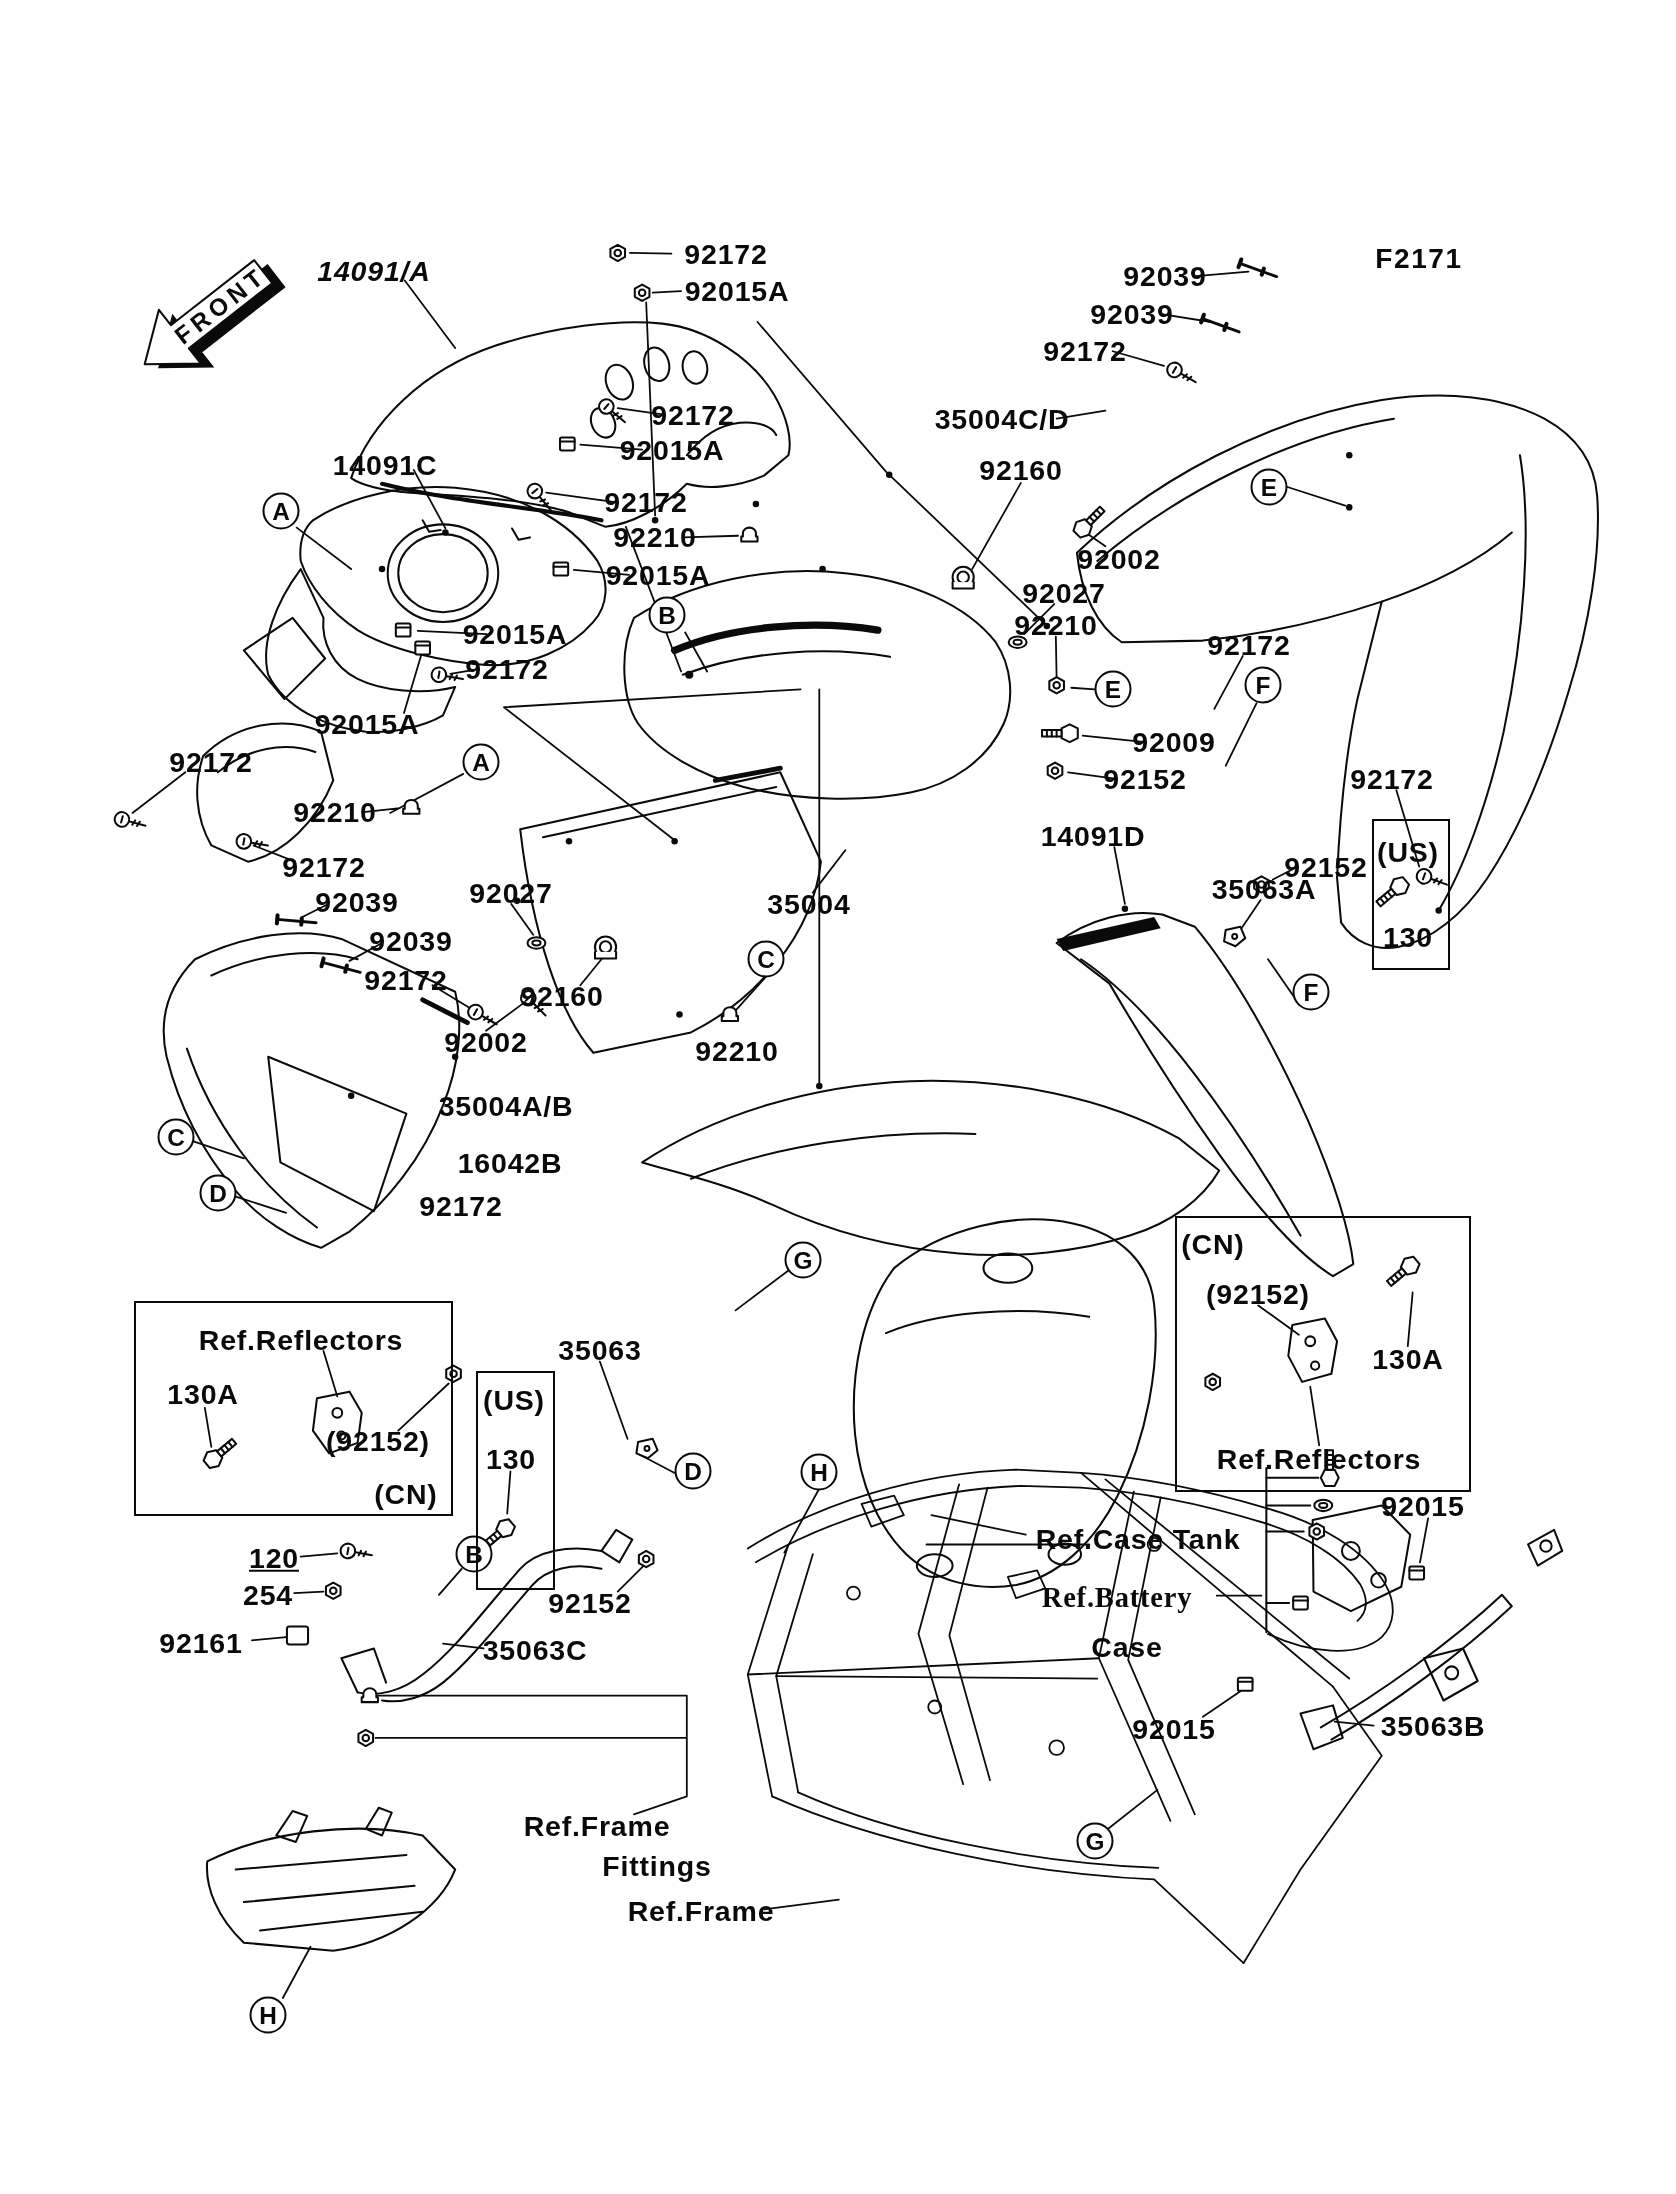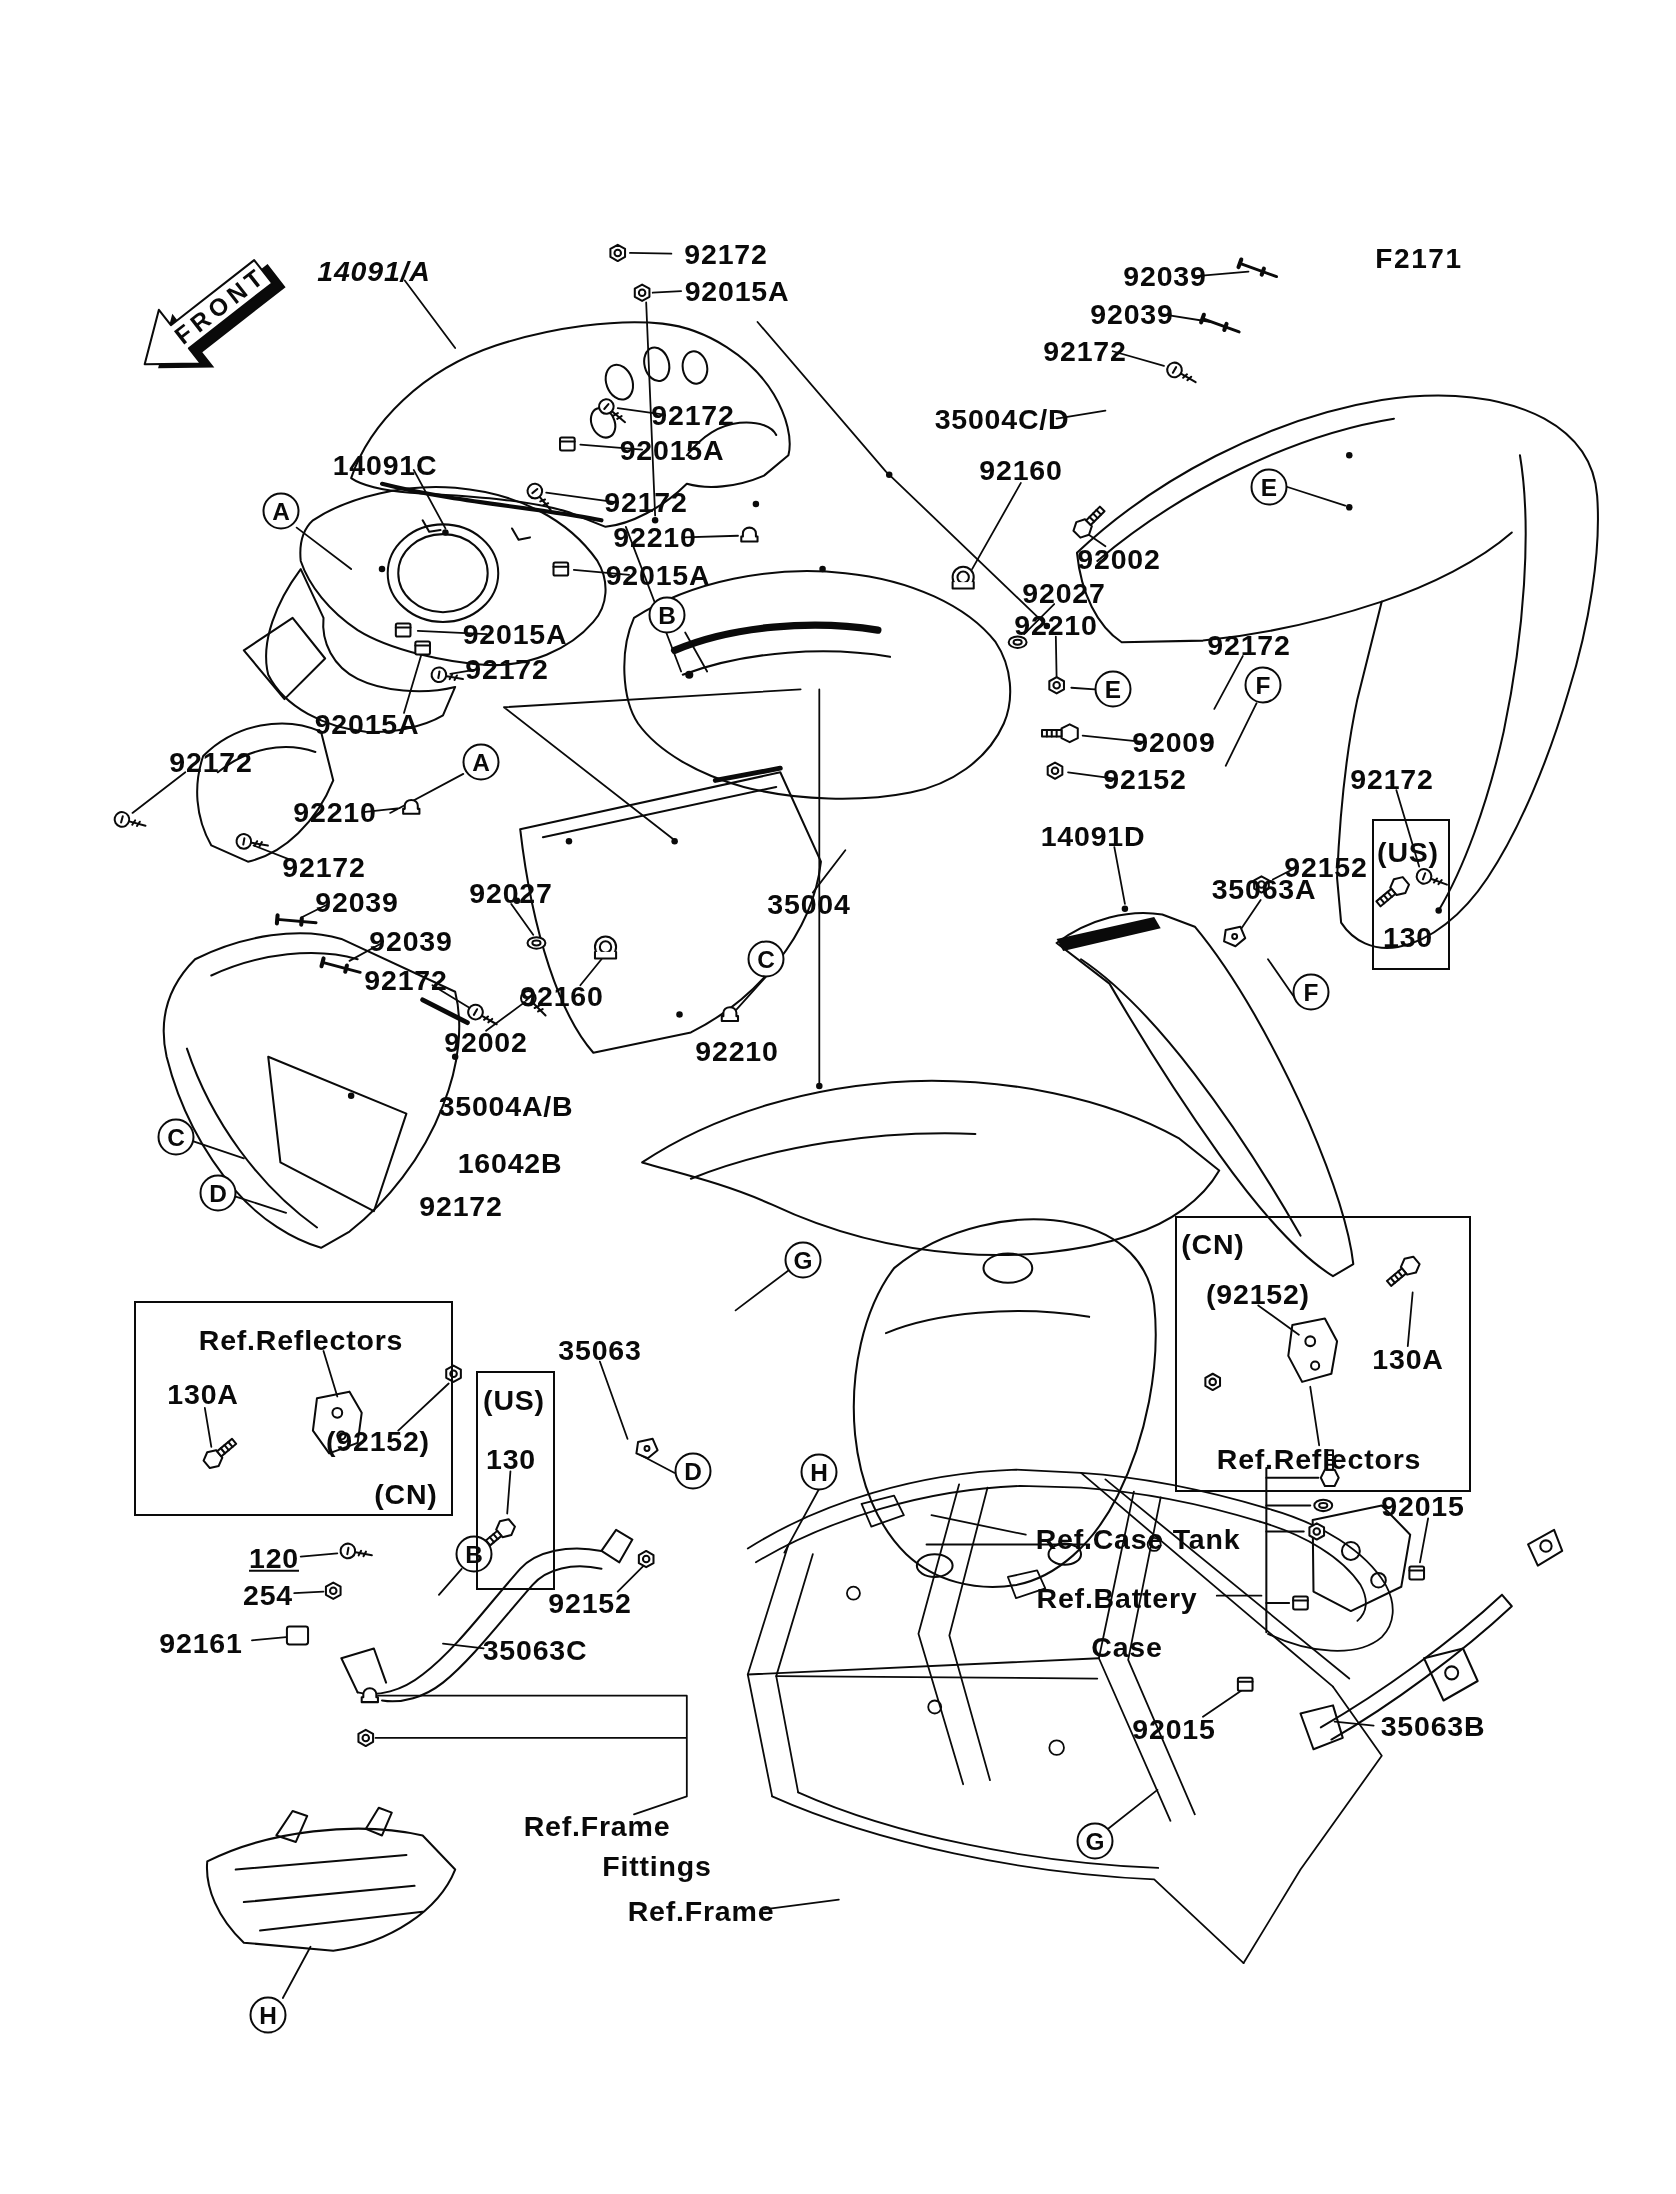--- a/index.html
+++ b/index.html
@@ -529,21 +529,21 @@
       <div class="lbl" style="left: 406px; top: 1494px;">(CN)</div>
       <div class="lbl" style="left: 514px; top: 1400px;">(US)</div>
       <div class="lbl" style="left: 511px; top: 1459px;">130</div>
       <div class="lbl" style="left: 1408px; top: 852px;">(US)</div>
       <div class="lbl" style="left: 1408px; top: 937px;">130</div>
       <div class="lbl" style="left: 1213px; top: 1244px;">(CN)</div>
       <div class="lbl" style="left: 1258px; top: 1294px;">(92152)</div>
       <div class="lbl" style="left: 1408px; top: 1359px;">130A</div>
       <div class="lbl" style="left: 1319px; top: 1459px;">Ref.Reflectors</div>
       <div class="lbl" style="left: 1138px; top: 1539px;">Ref.Case Tank</div>
-      <div class="lbl" style="left: 1117px; top: 1598px;">Ref.Battery</div>
+      <div class="lbl" style="left: 1117px; top: 1598px; font-family: Liberation Serif, serif;">Ref.Battery</div>
       <div class="lbl" style="left: 1127px; top: 1647px;">Case</div>
       <div class="lbl" style="left: 597px; top: 1826px;">Ref.Frame</div>
       <div class="lbl" style="left: 657px; top: 1866px;">Fittings</div>
       <div class="lbl" style="left: 701px; top: 1911px;">Ref.Frame</div>
       <div class="callout" style="left: 281px; top: 511px;">A</div>
       <div class="callout" style="left: 481px; top: 762px;">A</div>
       <div class="callout" style="left: 667px; top: 615px;">B</div>
       <div class="callout" style="left: 474px; top: 1554px;">B</div>
       <div class="callout" style="left: 766px; top: 959px;">C</div>
       <div class="callout" style="left: 176px; top: 1137px;">C</div>

